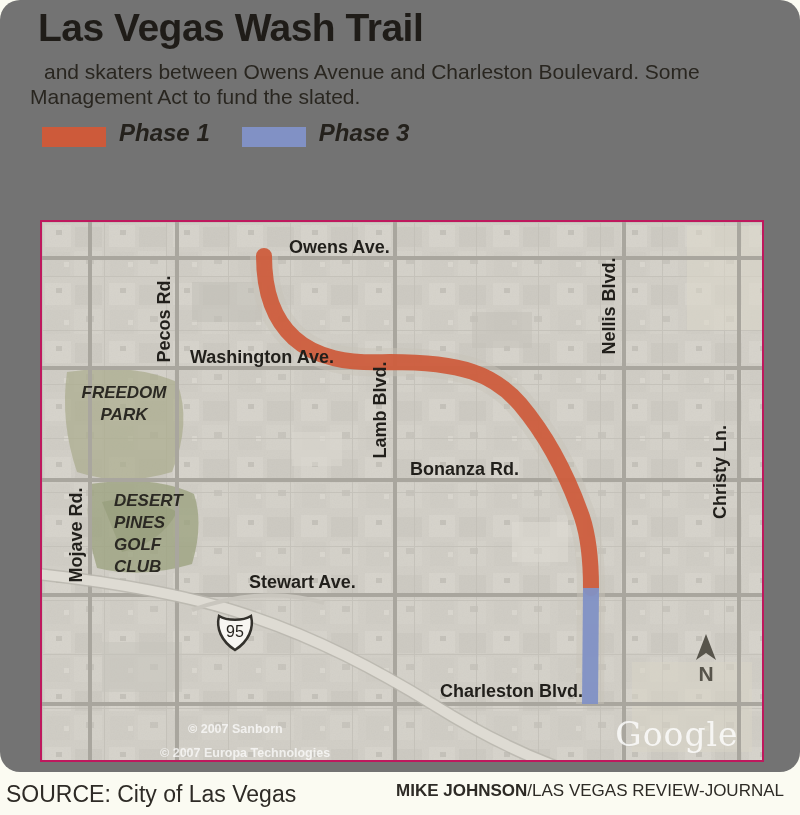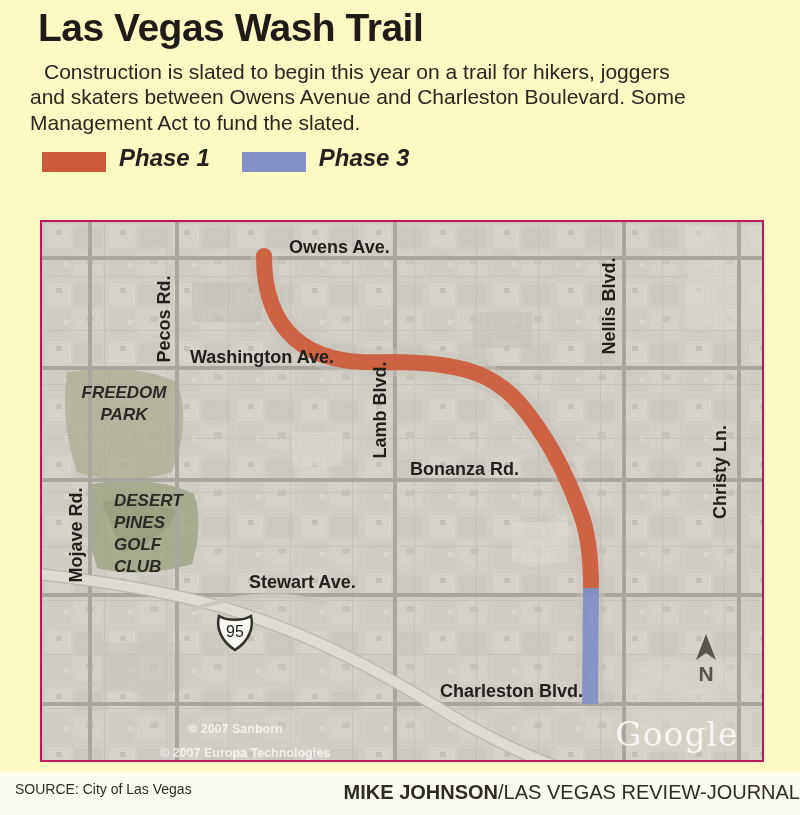--- a/index.html
+++ b/index.html
@@ -62,45 +62,44 @@
     position:absolute;
     left:0;top:772px;
     width:800px;height:43px;
     display:flex;
     justify-content:space-between;
     align-items:flex-start;
     padding-top:9px;
     box-sizing:border-box;
   }
   .source{
-    font-size:14px;
+    font-size:23px;
     color:#2e2b26;
-    padding-left:15px;
+    padding-left:6px;
   }
   .credit{
-    font-size:20px;
+    font-size:17px;
     color:#2e2b26;
-    padding-right:0;
+    padding-right:16px;
   }
   .credit .name{font-weight:700;}
   svg text{font-family:"Liberation Sans",sans-serif;}
   .street-label{font-size:18px;font-weight:700;fill:#211f1b;}
   .area-label{font-size:17px;font-weight:700;font-style:italic;fill:#2b2923;}
   .copyright{font-size:12.5px;font-weight:700;fill:#ffffff;opacity:0.72;}
   .google-mark{font-family:"DejaVu Serif",serif;font-size:33px;fill:#ffffff;opacity:0.8;letter-spacing:1px;}
 </style>
 </head>
 <body>
 
-<div class="panel" style="background-color: #fef9c3;">
+<div class="panel" style="background-color: #737373; border-radius: 20px;">
 
   <h1 class="title">Las Vegas Wash Trail</h1>
 
   <div class="desc">
-    <div class="line">Construction is slated to begin this year on a trail for hikers, joggers</div>
     <div class="line">and skaters between Owens Avenue and Charleston Boulevard. Some</div>
     <div class="line">Management Act to fund the slated.</div>
   </div>
 
   <div class="legend">
     <span class="swatch" style="background-color: rgb(205, 90, 58);"></span>
     <span class="legend-label">Phase 1</span>
     <span class="swatch" style="background-color: rgb(129, 145, 197);"></span>
     <span class="legend-label">Phase 3</span>
   </div>

